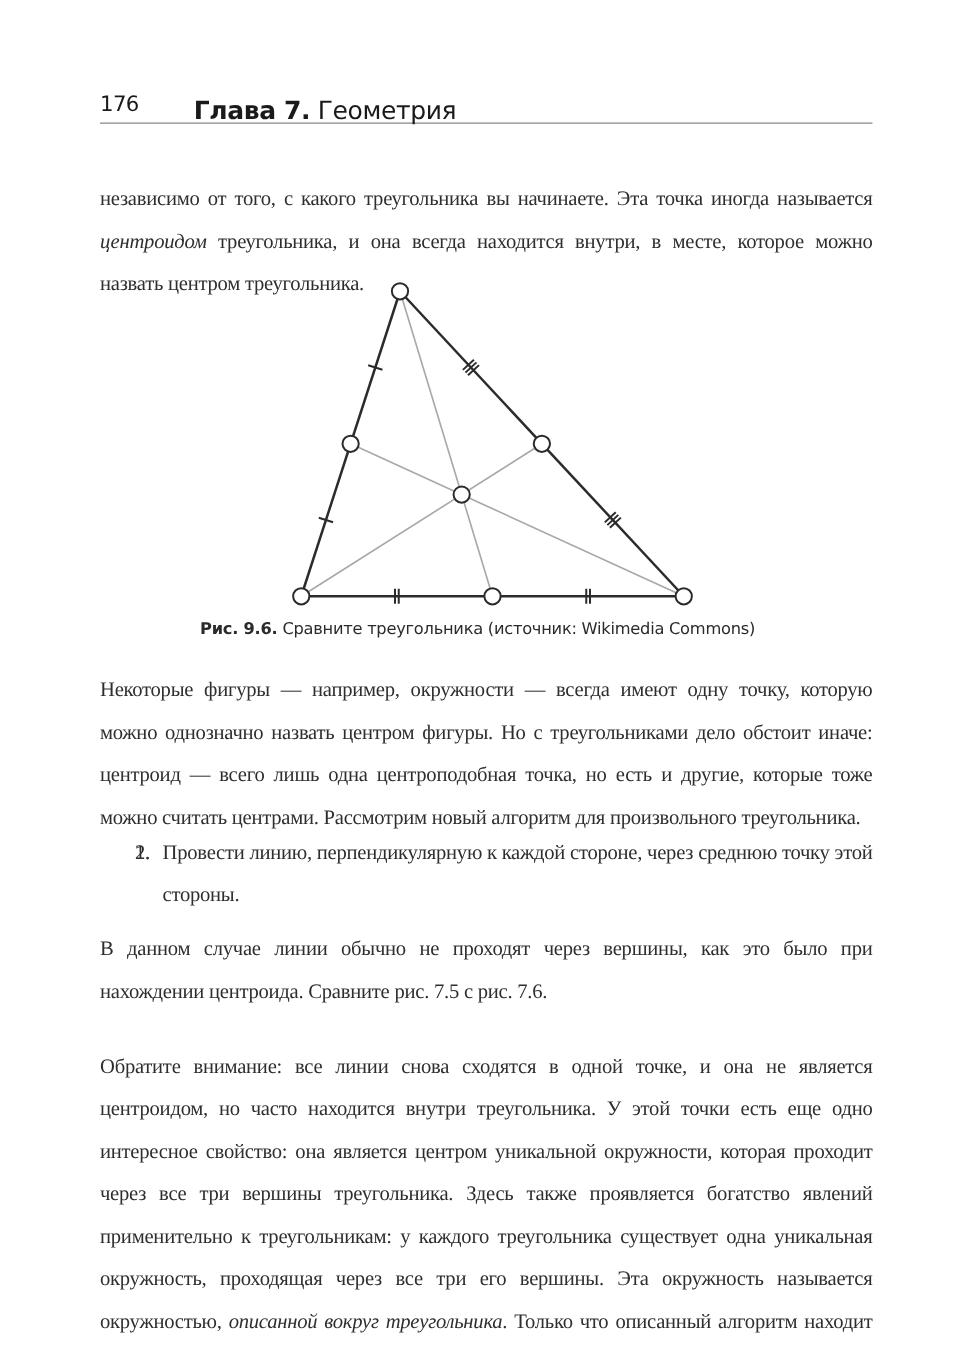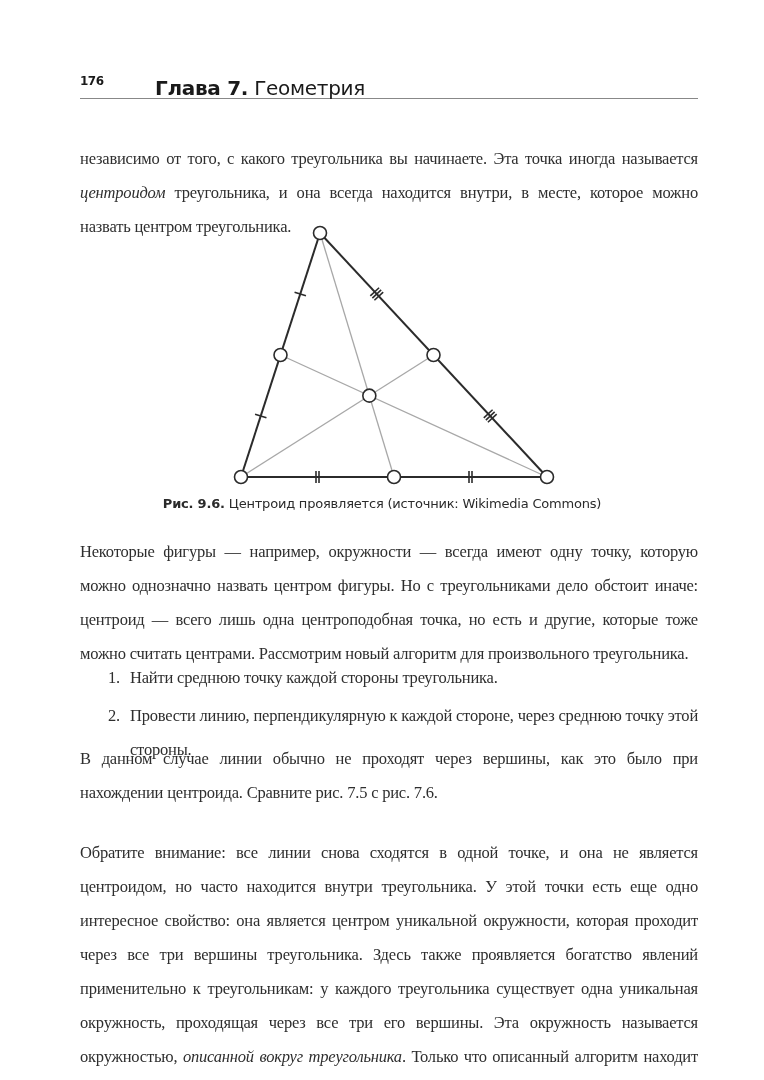--- a/index.html
+++ b/index.html
@@ -2,21 +2,21 @@
 <html><head>
 <meta charset="utf-8">
 <style>
   html, body { margin: 0; padding: 0; background: #ffffff; }
   body { width: 764px; height: 1080px; position: relative; overflow: hidden; color: #2b2b2b; }
   .header {
     position: absolute; left: 80px; top: 70px; width: 618px; height: 28px;
     border-bottom: 1.5px solid #888;
     font-family: "DejaVu Sans", sans-serif;
   }
-  .page-num { position: absolute; left: 0; top: 4px; font-size: 12px; font-weight: bold; color: #1a1a1a; letter-spacing: -0.5px; }
+  .page-num { position: absolute; left: 0; top: 4px; font-size: 17px; font-weight: normal; color: #1a1a1a; letter-spacing: -0.5px; }
   .chapter { position: absolute; left: 75px; top: 6px; font-size: 20px; color: #1a1a1a; letter-spacing: -0.3px; }
   .chapter b { font-weight: bold; }
   .body-text {
     position: absolute; left: 80px; width: 618px;
     font-family: "Liberation Serif", serif; font-size: 16.5px; line-height: 34px;
     text-align: justify; color: #2e2e2e; margin: 0;
     letter-spacing: -0.2px;
   }
   .body-text em { font-style: italic; }
   .p1 { top: 142px; }
@@ -75,26 +75,26 @@
         <circle cx="241" cy="477" r="6.5" fill="#ffffff" stroke="#2b2b2b" stroke-width="1.6"></circle>
         <circle cx="547" cy="477" r="6.5" fill="#ffffff" stroke="#2b2b2b" stroke-width="1.6"></circle>
         <circle cx="280.5" cy="355" r="6.5" fill="#ffffff" stroke="#2b2b2b" stroke-width="1.6"></circle>
         <circle cx="433.5" cy="355" r="6.5" fill="#ffffff" stroke="#2b2b2b" stroke-width="1.6"></circle>
         <circle cx="394" cy="477" r="6.5" fill="#ffffff" stroke="#2b2b2b" stroke-width="1.6"></circle>
         <circle cx="369.3333333333333" cy="395.6666666666667" r="6.5" fill="#ffffff" stroke="#2b2b2b" stroke-width="1.6"></circle>
       </g>
   </svg>
 </div>
 
-<div class="caption"><b>Рис. 9.6.</b> <span>Центроид проявляется (источник: Wikimedia Commons)</span></div>
+<div class="caption"><b>Рис. 9.6.</b> <span>Сравните треугольника (источник: Wikimedia Commons)</span></div>
 
 <p class="body-text p2">Некоторые фигуры — например, окружности — всегда имеют одну точку, которую можно однозначно назвать центром фигуры. Но с треугольниками дело обстоит иначе: центроид — всего лишь одна центроподобная точка, но есть и другие, которые тоже можно считать центрами. Рассмотрим новый алгоритм для произвольного треугольника.</p>
 
 <div class="body-text list">
   <ol>
-    <li><span class="num">1.</span><span>Найти среднюю точку каждой стороны треугольника.</span></li>
+    <li><span class="num">1.</span></li>
     <li><span class="num">2.</span><span>Провести линию, перпендикулярную к каждой стороне, через среднюю точку этой стороны.</span></li>
   </ol>
 </div>
 
 <p class="body-text p3">В данном случае линии обычно не проходят через вершины, как это было при нахождении центроида. Сравните рис. 7.5 с рис. 7.6.</p>
 
 <p class="body-text p4"><span>Обратите внимание: все линии снова сходятся в одной точке, и она не является центроидом, но часто находится внутри треугольника. У этой точки есть еще одно интересное свойство: она является центром уникальной окружности, которая проходит через все три вершины треугольника. Здесь также проявляется богатство явлений применительно к треугольникам: у каждого треугольника существует одна уникальная окружность, проходящая через все три его вершины. Эта окружность называется окружностью, </span><em>описанной вокруг треугольника</em><span>. Только что описанный алгоритм находит центр этой окружности.</span></p>
 
 </body></html>

